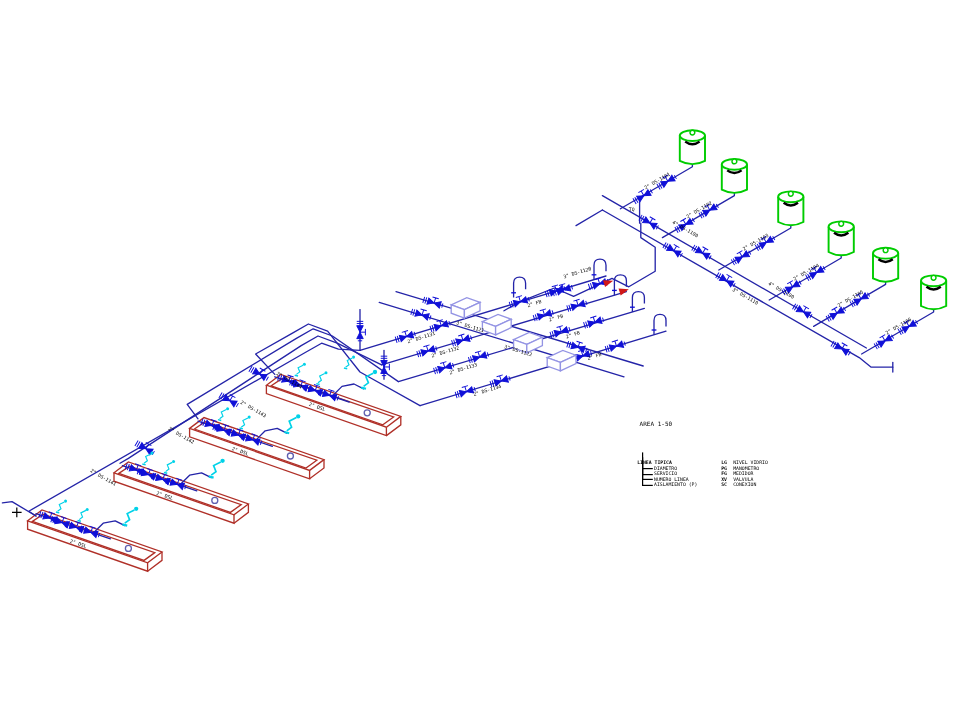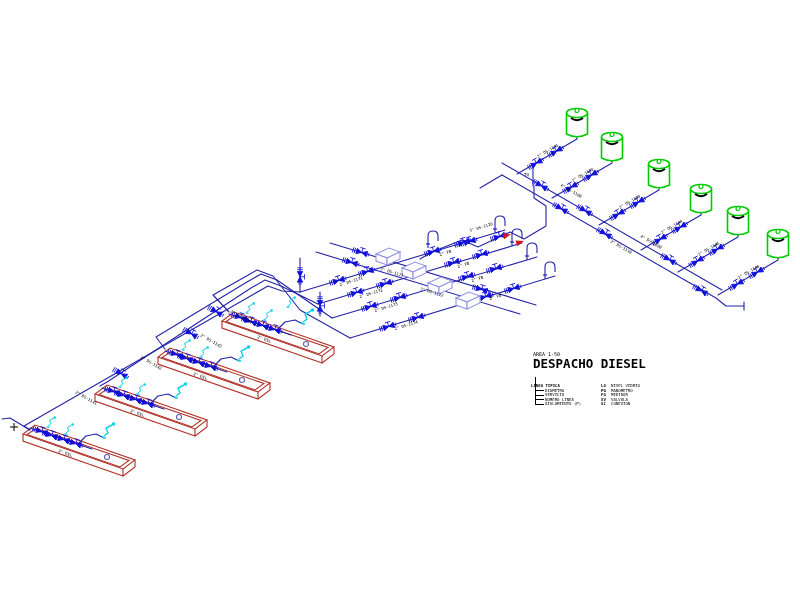--- a/index.html
+++ b/index.html
@@ -237,21 +237,20 @@
         <text x="58" y="452" class="lbl" transform="rotate(19 58 452)">2" DSL</text>
         <text x="130" y="412" class="lbl" transform="rotate(19 130 412)">2" DSL</text>
         <text x="193" y="375" class="lbl" transform="rotate(19 193 375)">2" DSL</text>
         <text x="257" y="338" class="lbl" transform="rotate(19 257 338)">2" DSL</text>
         <text x="524" y="176" class="lbl" transform="rotate(0 524 176)">TQ</text>
       </g>
   </svg>
 
   <div id="title-block">
     <div id="title-tag">AREA 1-50</div>
-    <div id="title-main">DESPACHO DIESEL</div>
   </div>
 
   <div id="legend">
     <div id="legend-left">
       <div class="hdr">LINEA TIPICA</div>
       <div class="row">DIAMETRO</div>
       <div class="row">SERVICIO</div>
       <div class="row">NUMERO LINEA</div>
       <div class="row">AISLAMIENTO (P)</div>
     </div>

